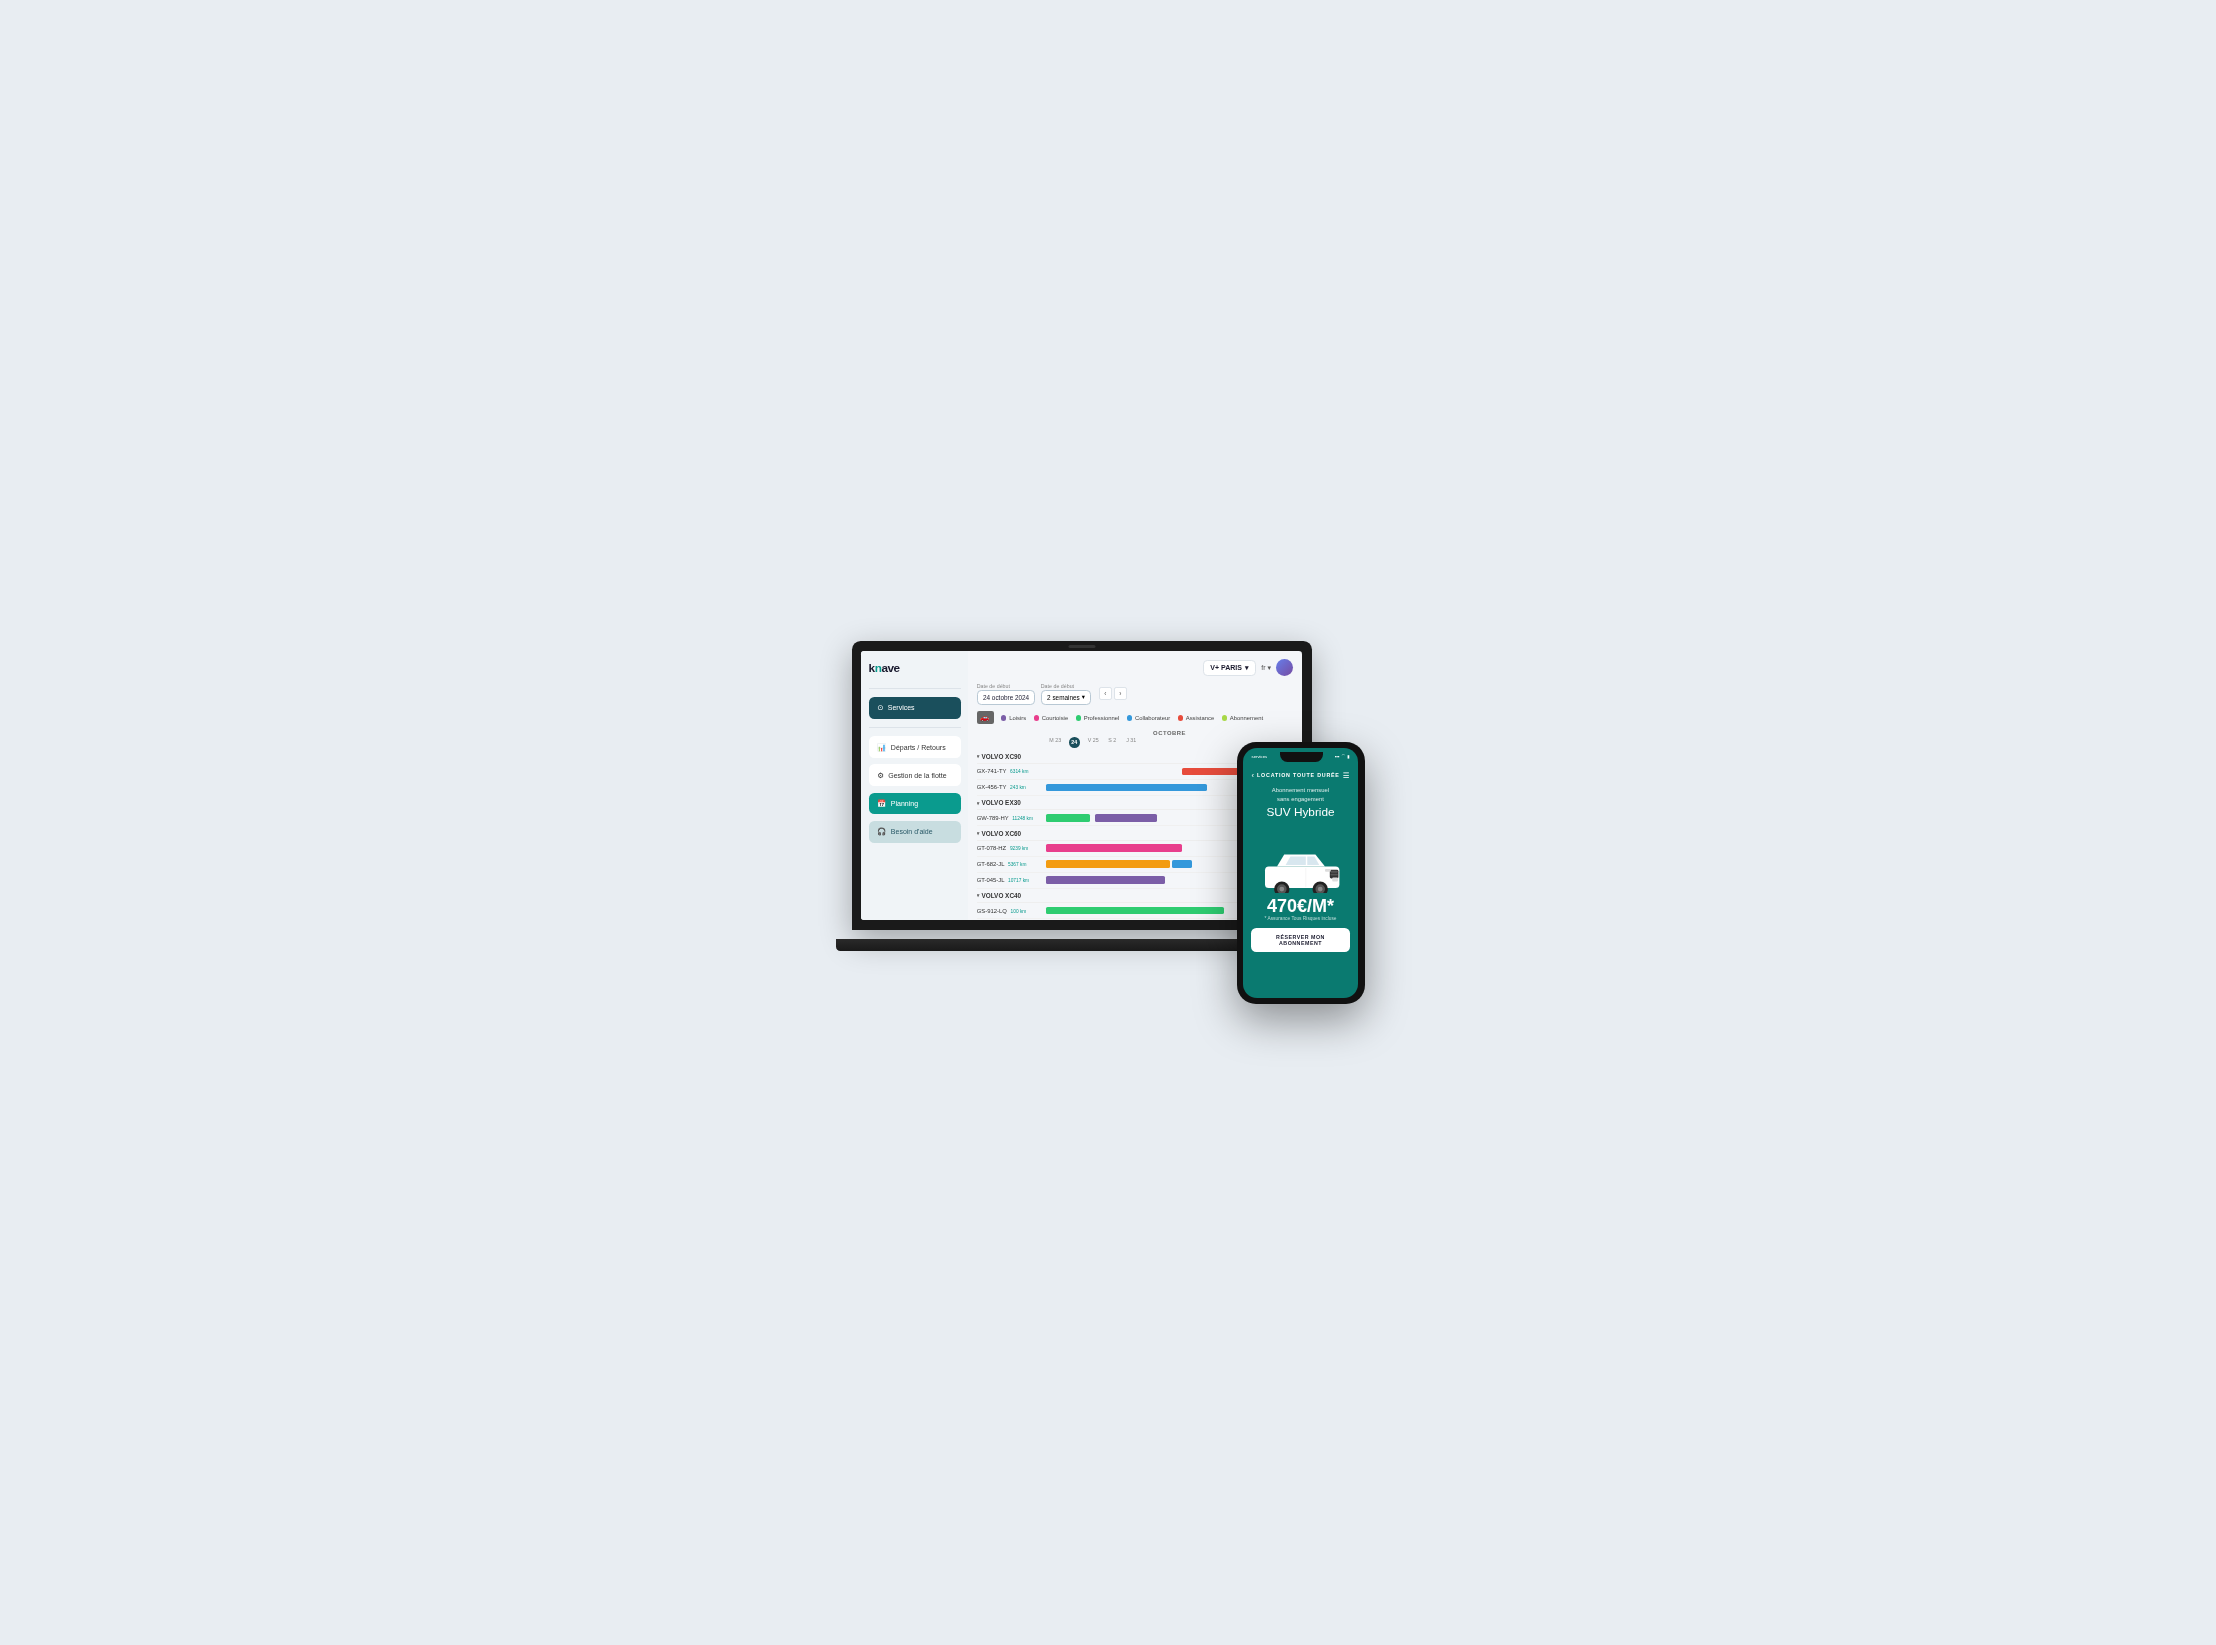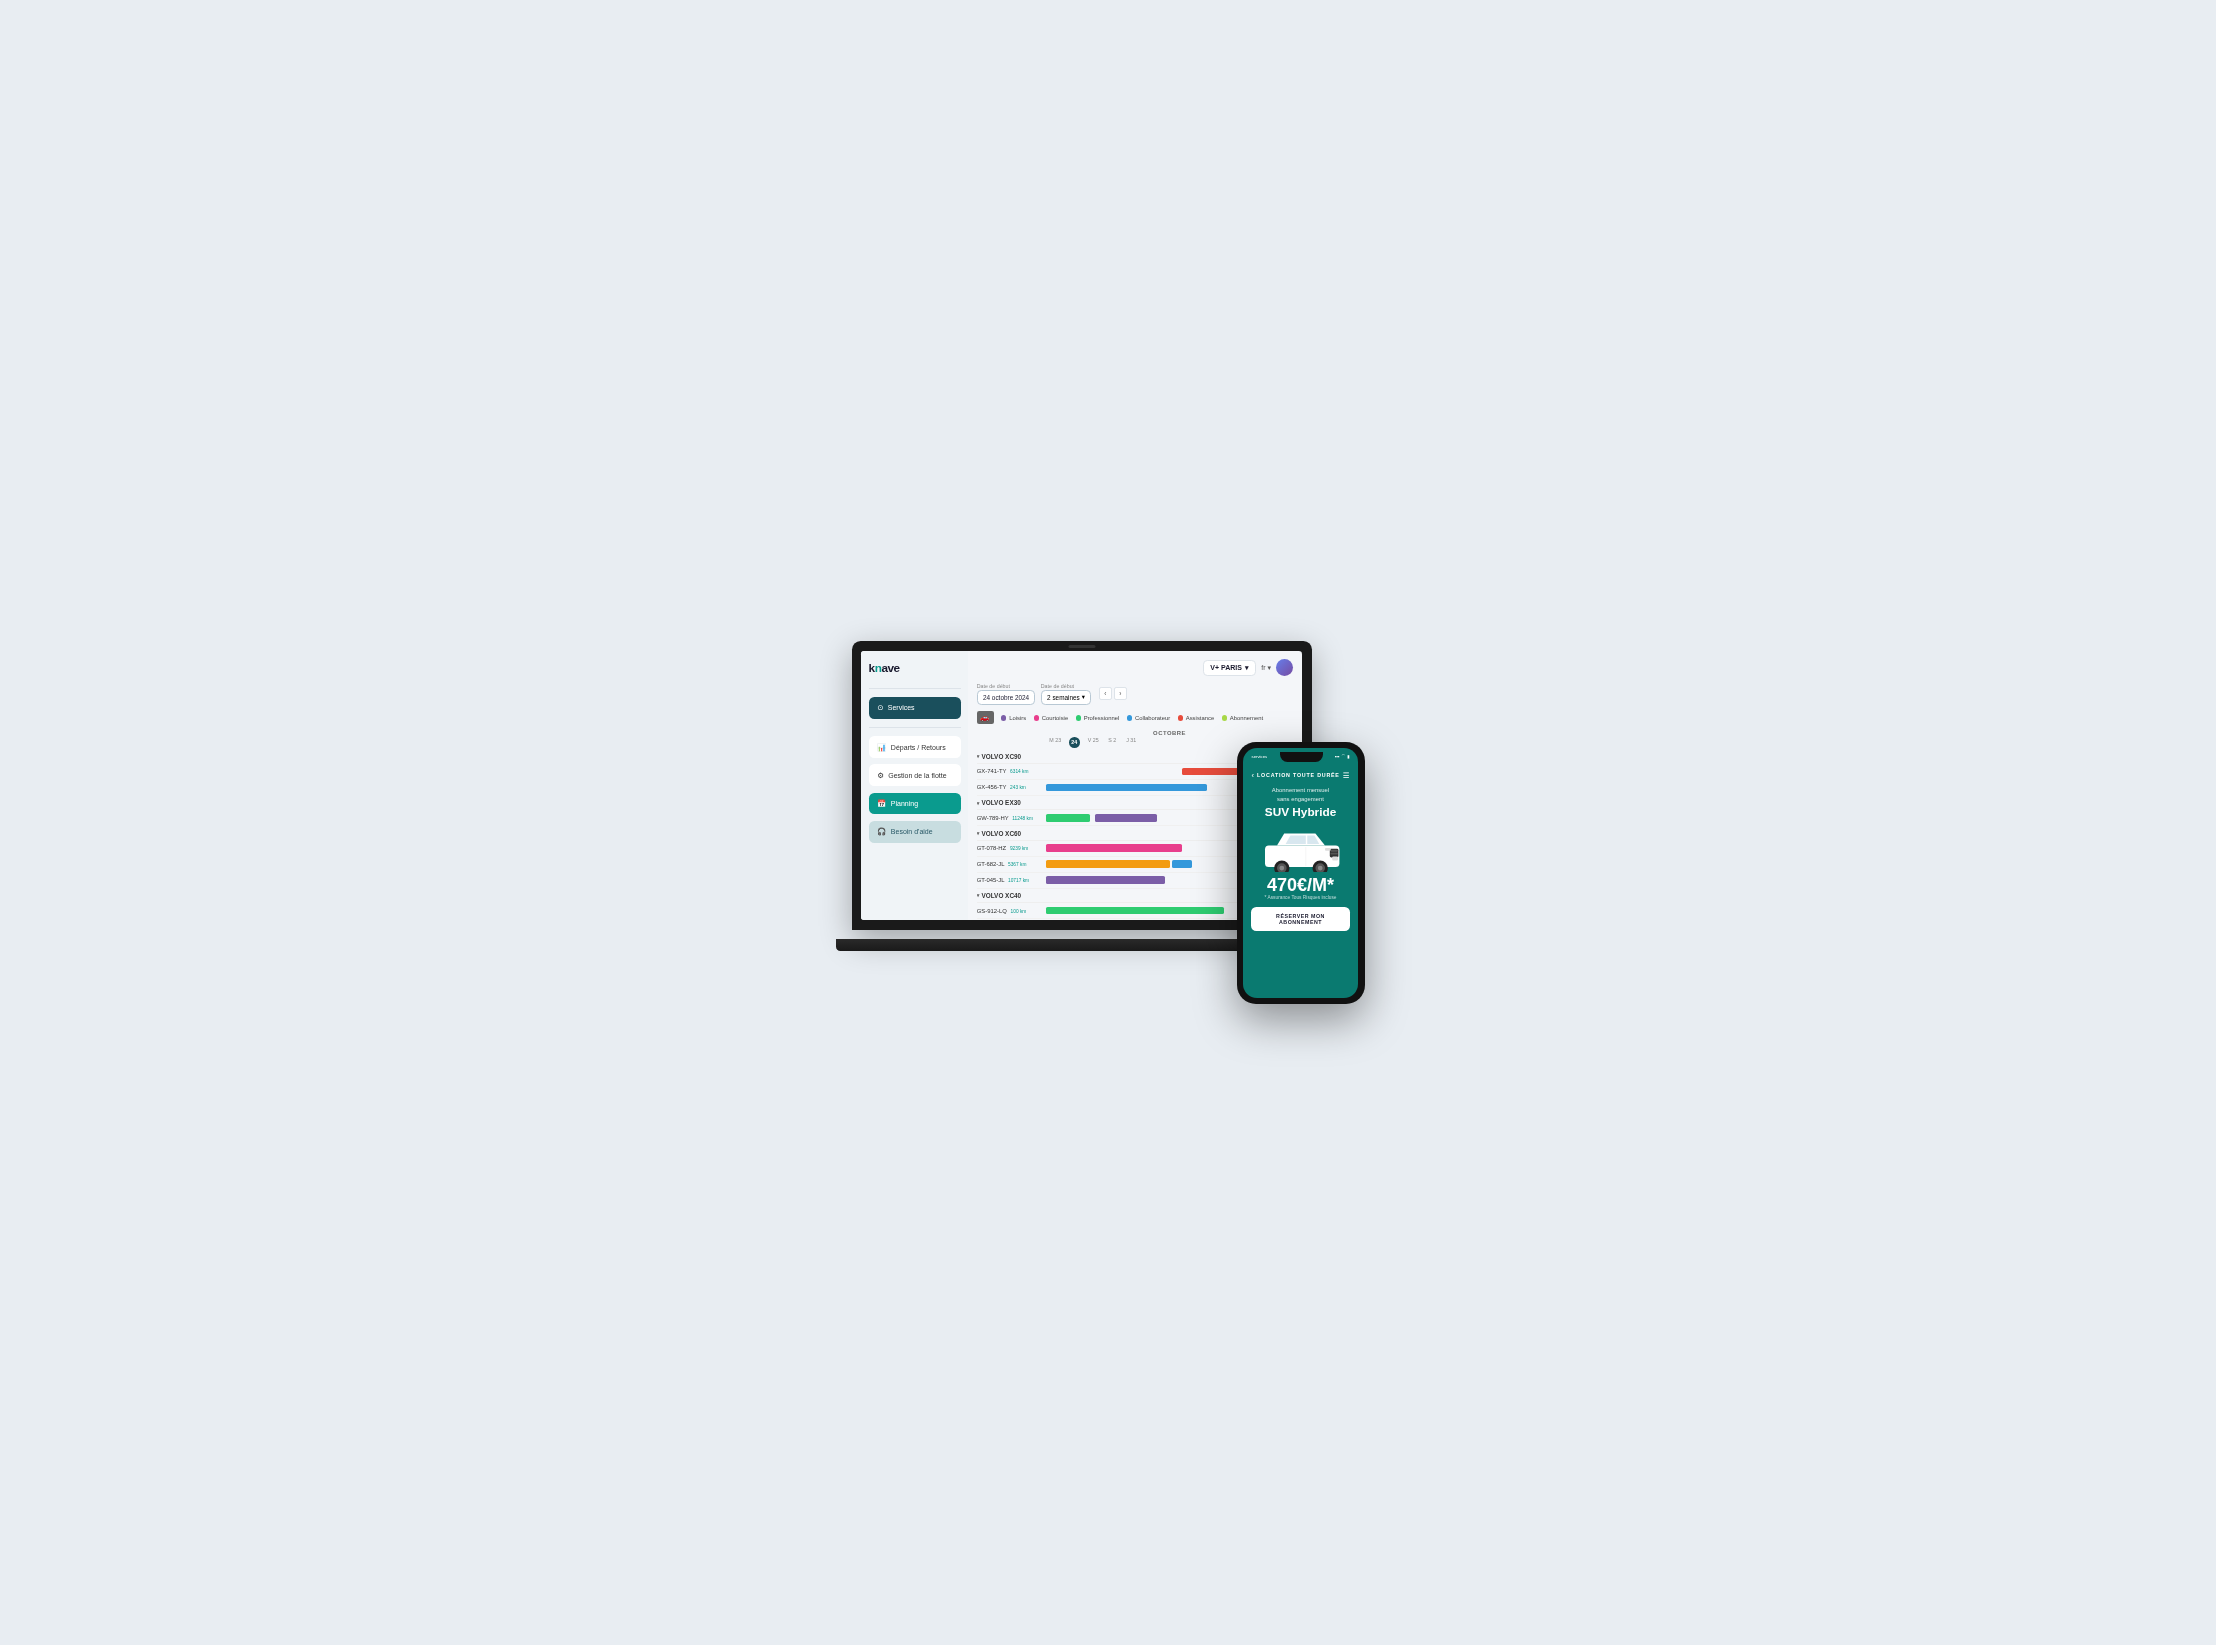--- a/index.html
+++ b/index.html
@@ -423,23 +423,23 @@
     .phone-subtitle {
       font-size: 5.9px;
       color: rgba(255,255,255,0.85);
       text-align: center;
       line-height: 1.4;
       margin-bottom: 2.1px;
     }
 
     .phone-title {
       font-size: 11.8px;
-      font-weight: 700;
+      font-weight: 400;
       color: #fff;
-      margin-bottom: 0;
+      margin-bottom: 21px;
     }
 
     .phone-car-img {
       width: 96px;
       height: 53px;
       position: relative;
       margin-bottom: 4.3px;
     }
 
     

